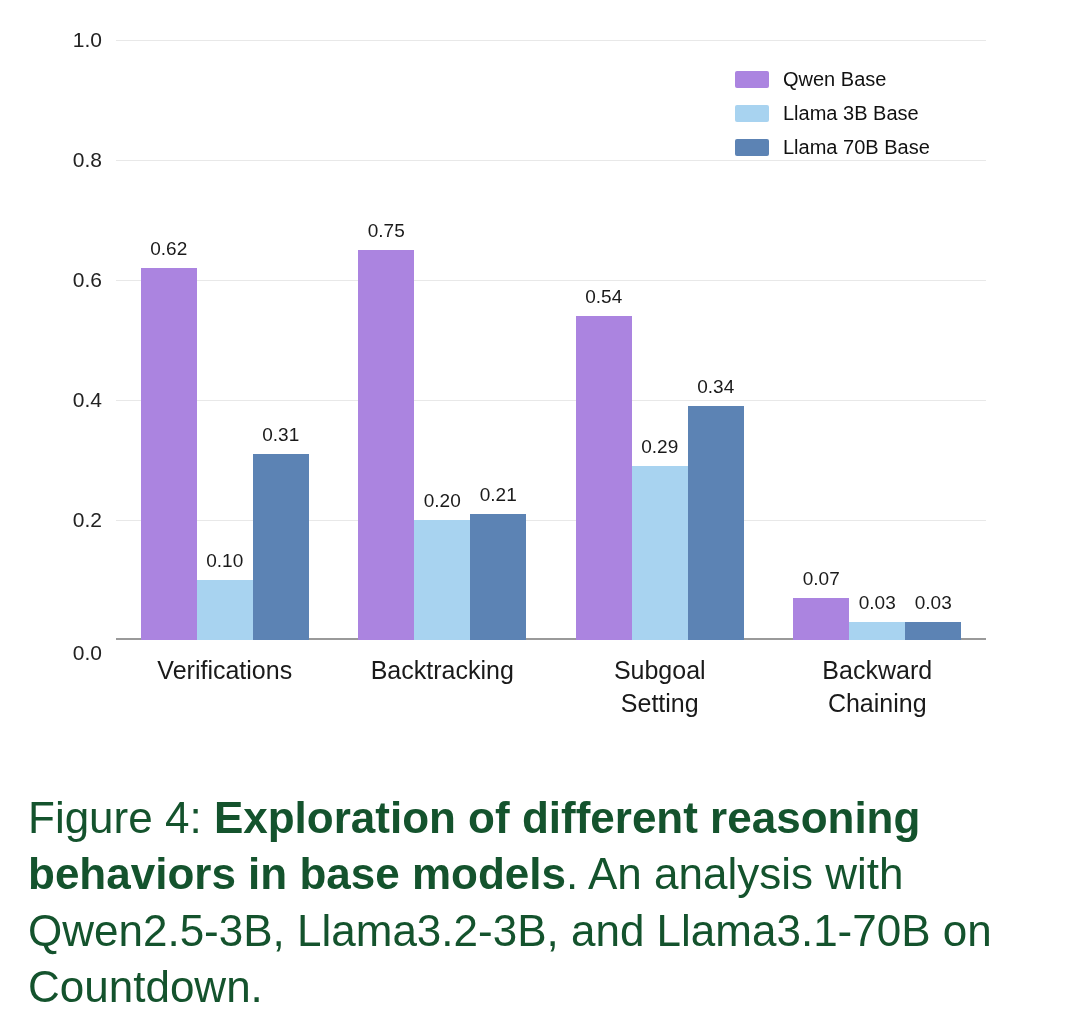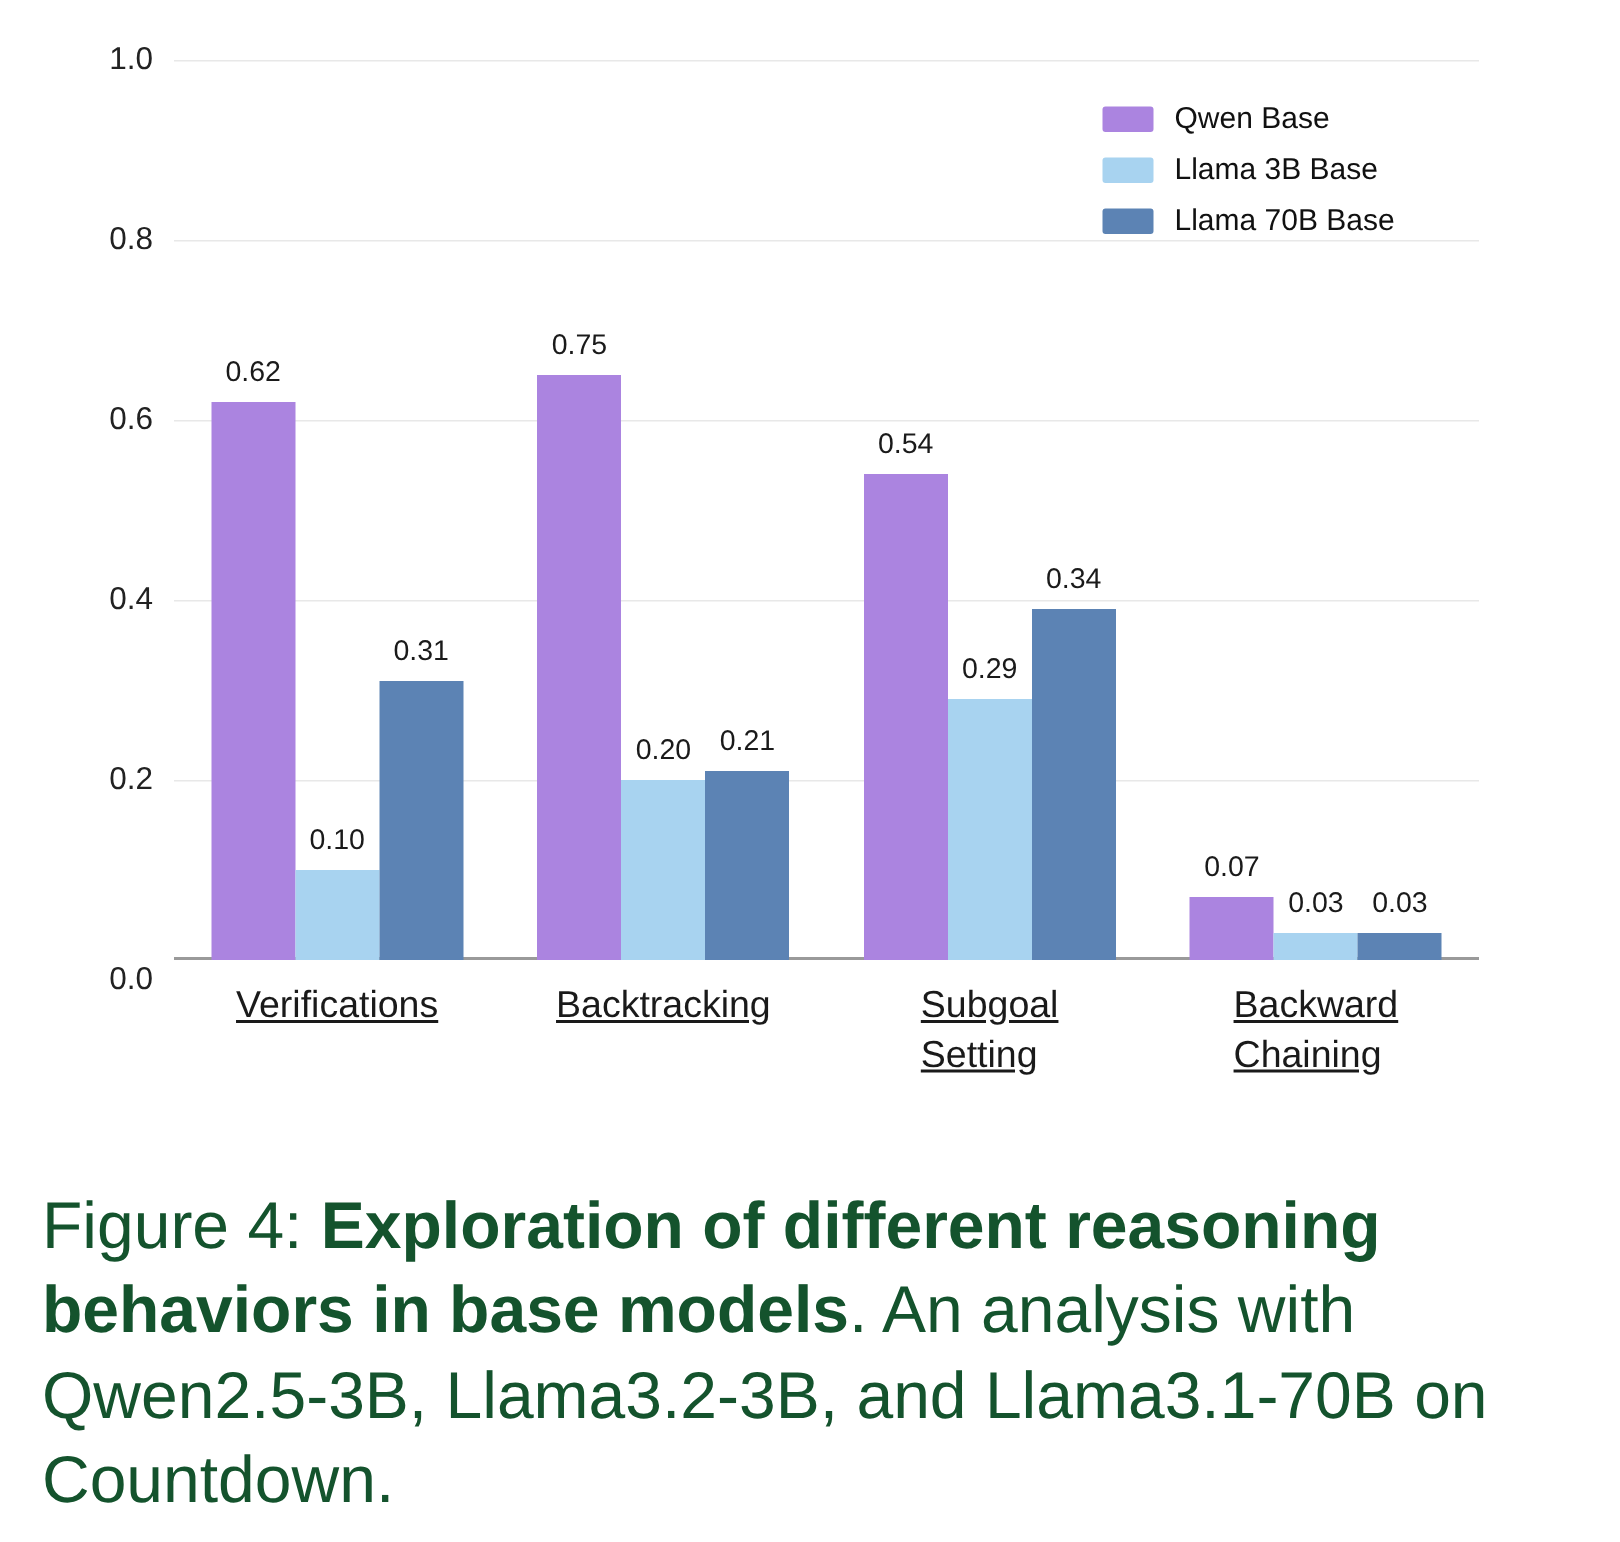--- a/index.html
+++ b/index.html
@@ -114,23 +114,23 @@
     white-space: nowrap;
   }
   .xtick {
     position: absolute;
     top: 100%;
     left: 50%;
     transform: translateX(-50%);
     margin-top: 14px;
     font-size: 25px;
     color: #1a1a1a;
+    text-align: center;
     line-height: 1.3;
     white-space: pre-line;
-    text-decoration: underline;
   }
 
   
   .legend {
     position: absolute;
     left: 735px;
     top: 68px;
     display: flex;
     flex-direction: column;
     gap: 11px;

